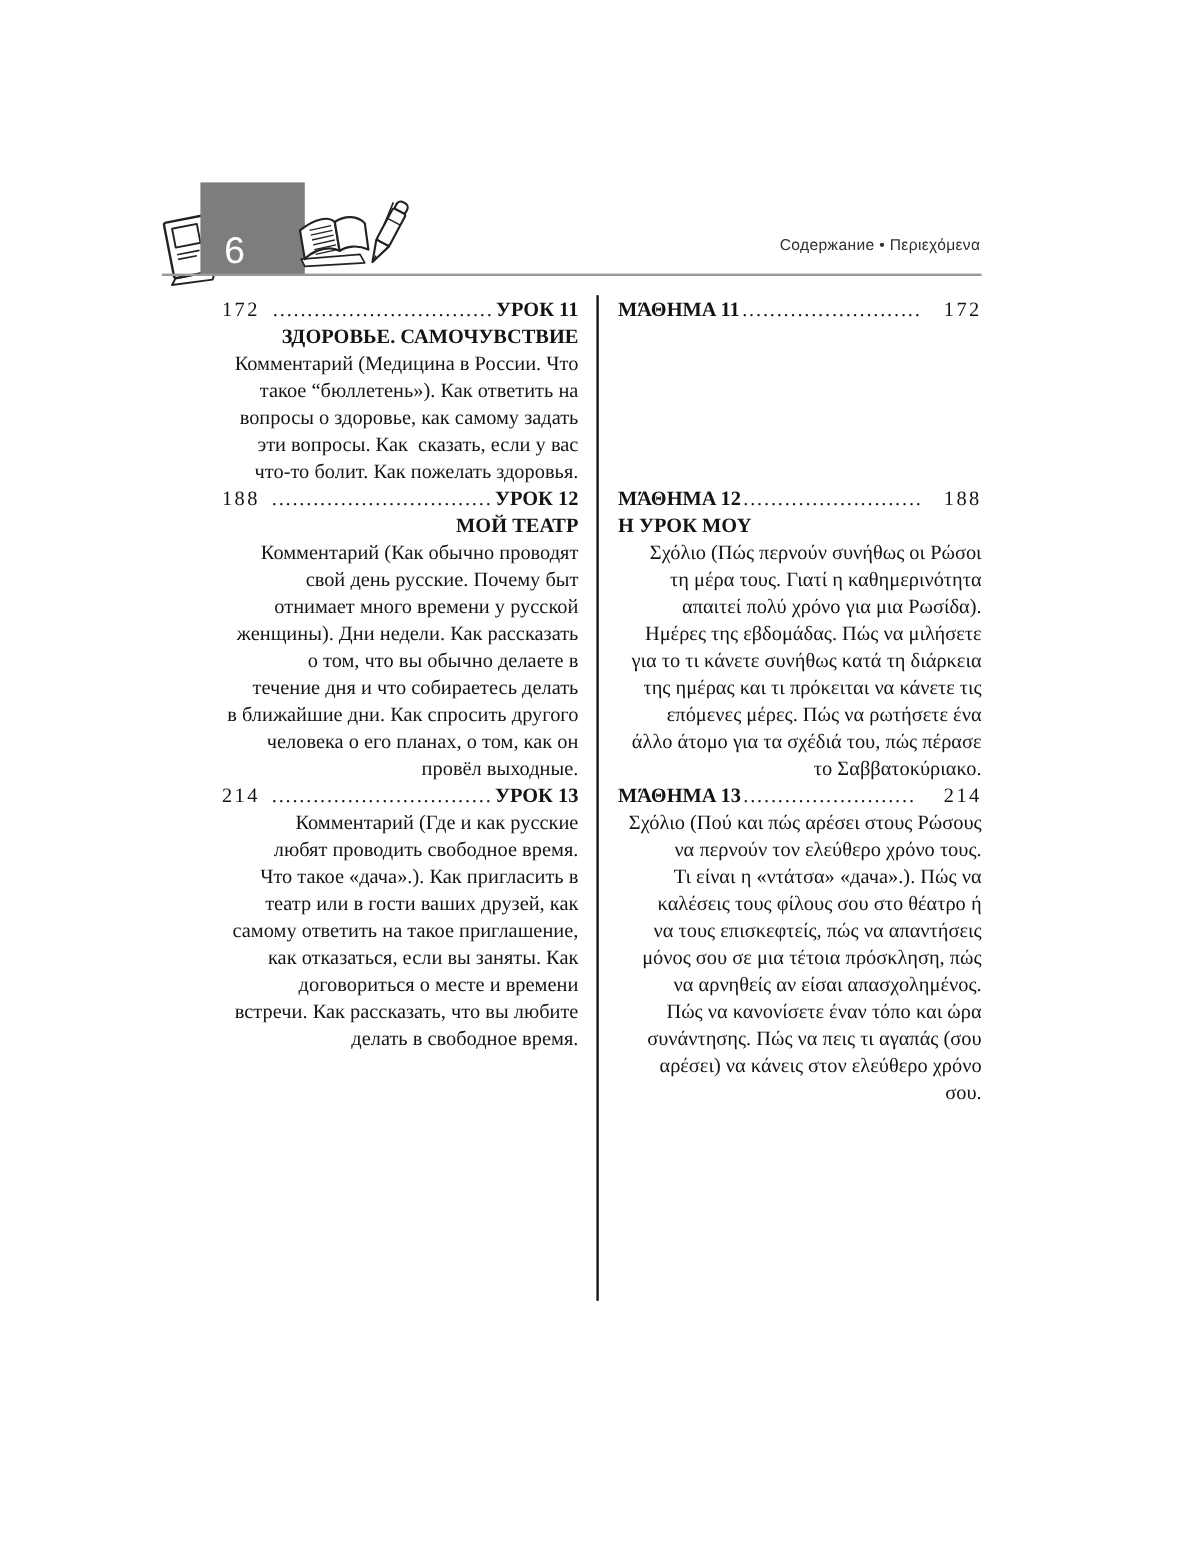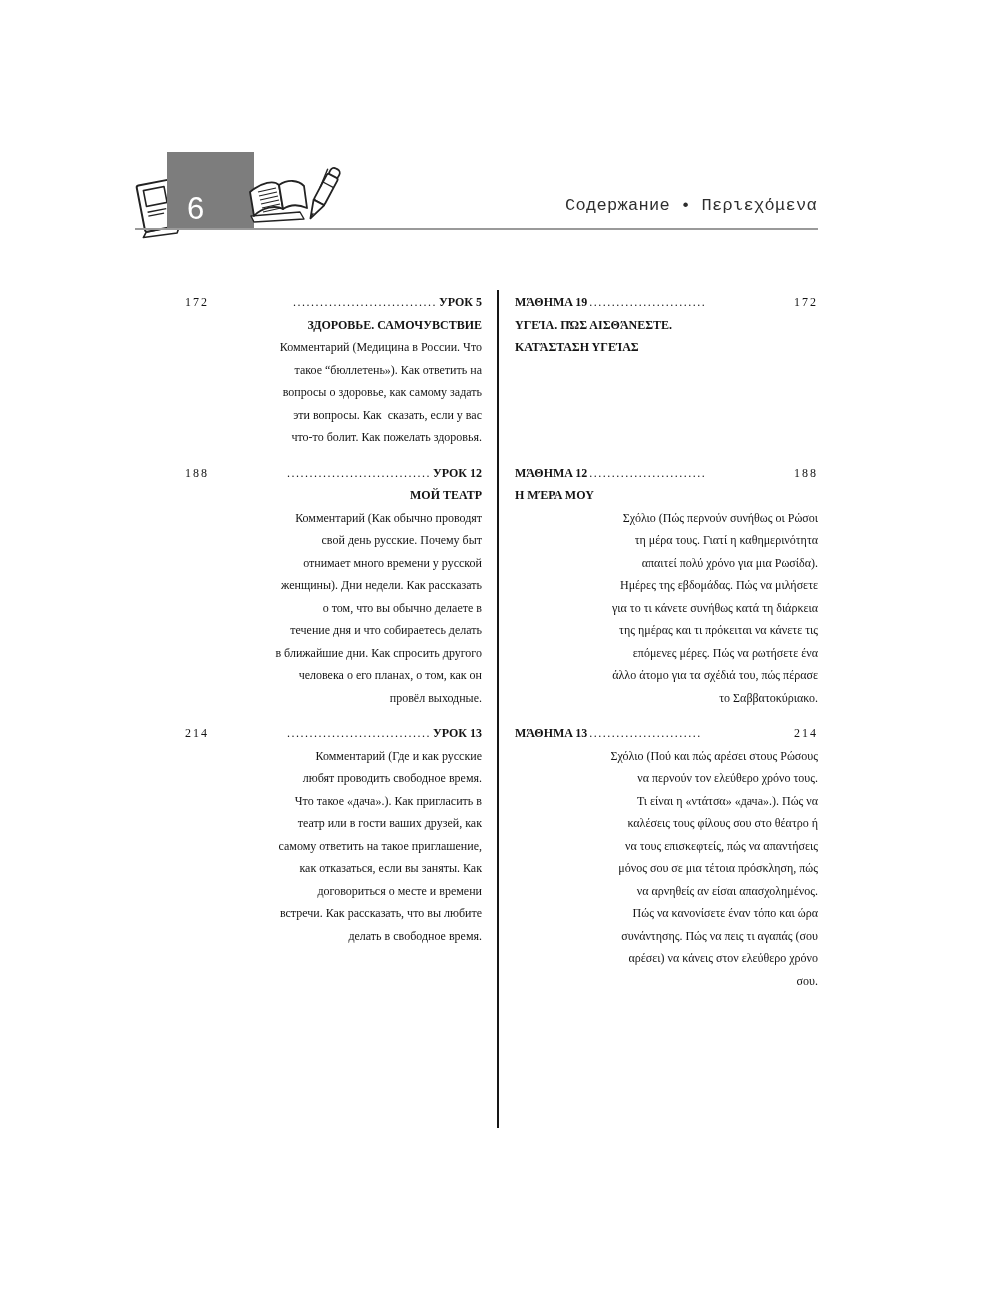--- a/index.html
+++ b/index.html
@@ -16,33 +16,33 @@
     position:absolute; left:167px; top:152px; width:87px; height:77px;
     background:#7d7d7d; display:flex; align-items:flex-end; justify-content:center;
     box-sizing:border-box; padding-bottom:5px;
   }
   .numbox .num {
     color:#ffffff; font-family:"Liberation Sans","DejaVu Sans",sans-serif;
     font-size:31px; line-height:1; transform:translateX(-15px);
   }
   .hdr-title {
     position:absolute; top:196px; right:183px;
-    font-family:Liberation Mono, monospace;
-    font-size:17px; color:#2e2e2e; letter-spacing:0.3px; white-space:nowrap;
+    font-family:Liberation Sans, sans-serif;
+    font-size:13px; color:#2e2e2e; letter-spacing:0.3px; white-space:nowrap;
   }
   .hdr-rule {
     position:absolute; left:135px; top:228px; width:683px; height:2px;
     background:#9a9a9a;
   }
   
   .toc {
     position:absolute; left:185px; top:247px; width:633px;
     display:grid; grid-template-columns:297px 33px 303px;
-    grid-auto-flow:row; row-gap:13px;
-    font-size:12px; line-height:22.5px;margin-top:44px;
+    grid-auto-flow:row; 
+    font-size:17px; line-height:22.5px;
   }
   .cell.ru { grid-column:1; text-align:right; }
   .cell.gr { grid-column:3; text-align:left; }
   .divider {
     position:absolute; left:312px; top:-1px; width:2px; height:838px;
     background:#161616;
   }
   .leader { display:flex; align-items:baseline; }
   .leader .pg { letter-spacing:2px; white-space:nowrap; }
   .leader .dots {
@@ -108,37 +108,35 @@
   <div class="hdr-title">Содержание • Περιεχόμενα</div>
   <div class="hdr-rule"></div>
 
   <main class="toc">
     <div class="divider"></div>
 
     <div class="cell ru">
       <div class="leader">
           <span class="pg">172</span>
           <span class="dots">................................</span>
-          <span class="lesson">УРОК 5</span>
+          <span class="lesson">УРОК 11</span>
         </div>
       <div class="title">ЗДОРОВЬЕ. САМОЧУВСТВИЕ</div>
       <div class="body">Комментарий (Медицина в России. Что
 такое “бюллетень»). Как ответить на
 вопросы о здоровье, как самому задать
 эти вопросы. Как  сказать, если у вас
 что-то болит. Как пожелать здоровья.</div>
     </div>
     <div class="cell gr">
       <div class="leader">
-          <span class="lesson">ΜΆΘΗΜΑ 19</span>
+          <span class="lesson">ΜΆΘΗΜΑ 11</span>
           <span class="dots">..........................</span>
           <span class="pg">172</span>
         </div>
-      <div class="title">ΥΓΕΊΑ. ΠΏΣ ΑΙΣΘΆΝΕΣΤΕ.
-ΚΑΤΆΣΤΑΣΗ ΥΓΕΊΑΣ</div>
     </div>
 
     <div class="cell ru">
       <div class="leader">
           <span class="pg">188</span>
           <span class="dots">................................</span>
           <span class="lesson">УРОК 12</span>
         </div>
       <div class="title">МОЙ ТЕАТР</div>
       <div class="body">Комментарий (Как обычно проводят
@@ -150,21 +148,21 @@
 в ближайшие дни. Как спросить другого
 человека о его планах, о том, как он
 провёл выходные.</div>
     </div>
     <div class="cell gr">
       <div class="leader">
           <span class="lesson">ΜΆΘΗΜΑ 12</span>
           <span class="dots">..........................</span>
           <span class="pg">188</span>
         </div>
-      <div class="title">Η ΜΈΡΑ ΜΟΥ</div>
+      <div class="title">Η УРОК ΜΟΥ</div>
       <div class="body">Σχόλιο (Πώς περνούν συνήθως οι Ρώσοι
 τη μέρα τους. Γιατί η καθημερινότητα
 απαιτεί πολύ χρόνο για μια Ρωσίδα).
 Ημέρες της εβδομάδας. Πώς να μιλήσετε
 για το τι κάνετε συνήθως κατά τη διάρκεια
 της ημέρας και τι πρόκειται να κάνετε τις
 επόμενες μέρες. Πώς να ρωτήσετε ένα
 άλλο άτομο για τα σχέδιά του, πώς πέρασε
 το Σαββατοκύριακο.</div>
     </div>

